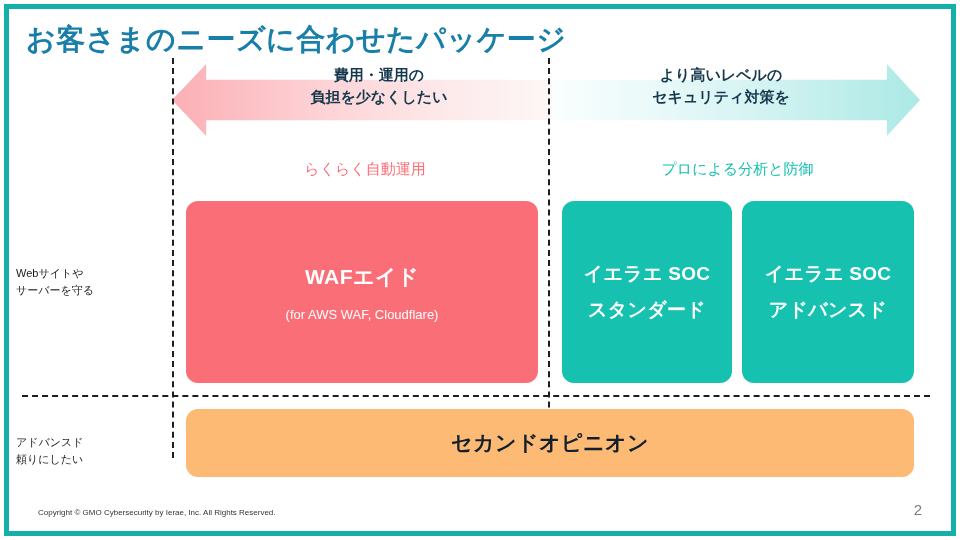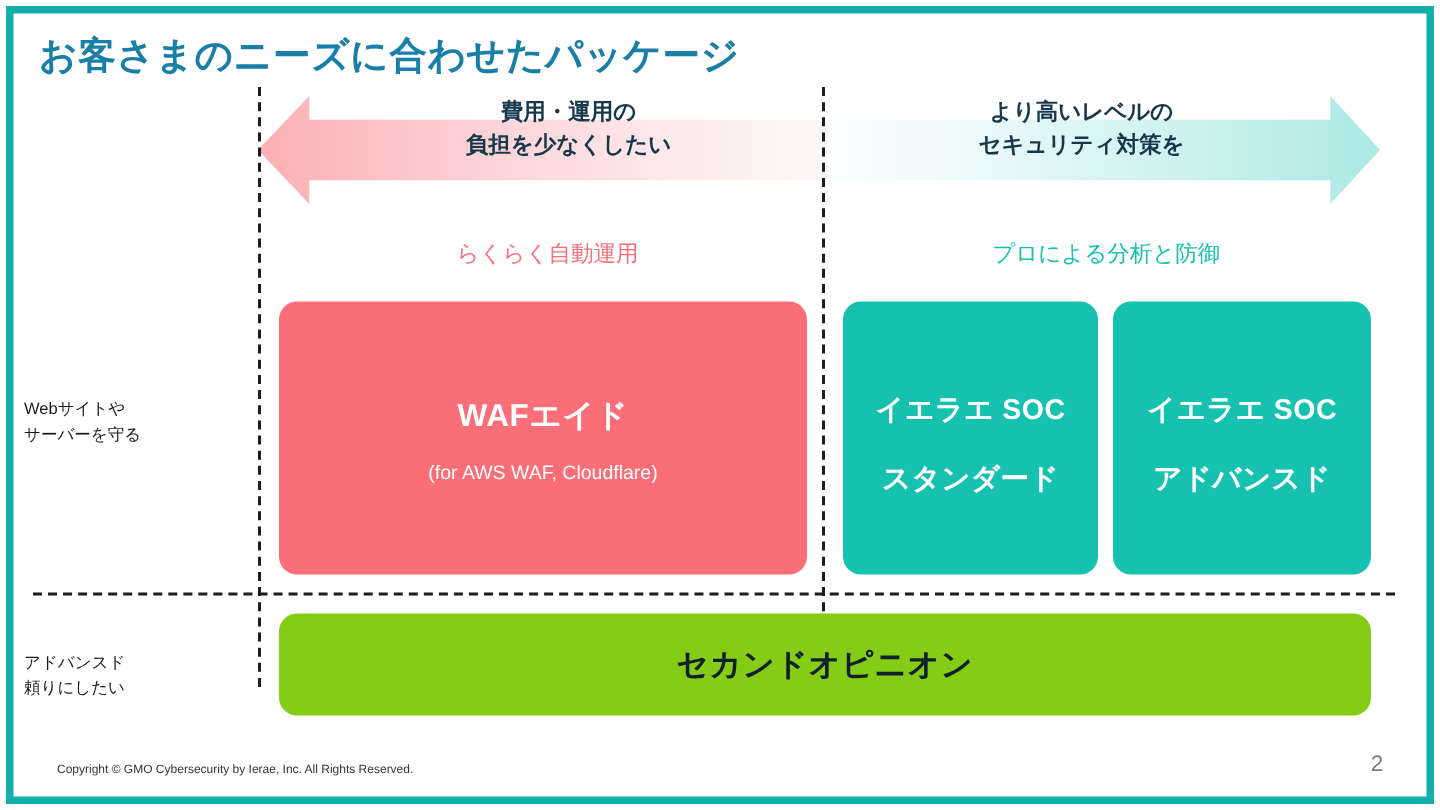--- a/index.html
+++ b/index.html
@@ -26,21 +26,21 @@
   .frame-top    { left: 4px;  top: 4px;    width: 952px; height: 5px; }
   .frame-bottom { left: 4px;  top: 531px;  width: 952px; height: 5px; }
   .frame-left   { left: 4px;  top: 4px;    width: 5px;   height: 532px; }
   .frame-right  { left: 951px;top: 4px;    width: 5px;   height: 532px; }
 
   
   #title {
     position: absolute;
     left: 26px;
     top: 20px;
-    font-size: 25px;
+    font-size: 29px;
     font-weight: bold;
     color: #1A7FA8;
     letter-spacing: 0.5px;
     white-space: nowrap;
   }
 
   
   .arrow-wrap {
     position: absolute;
     top: 64px;
@@ -147,25 +147,24 @@
     left: 562px; top: 201px; width: 170px; height: 182px;
     background: #17C1B0;
   }
   #card-soc-adv {
     left: 742px; top: 201px; width: 172px; height: 182px;
     background: #17C1B0;
   }
   .soc-line {
     font-size: 19px; font-weight: bold; color: #ffffff; line-height: 1.35;
     letter-spacing: 0.3px;
-    margin-top: 10px;
   }
   #card-second {
     left: 186px; top: 409px; width: 728px; height: 68px;
-    background: #84cc16;
+    background: #fdba74;
   }
   #card-second .card-title {
     font-size: 21px; font-weight: bold; color: #12202b; letter-spacing: 0.5px;
   }
 
   
   #copyright {
     position: absolute;
     left: 38px;
     top: 508px;

